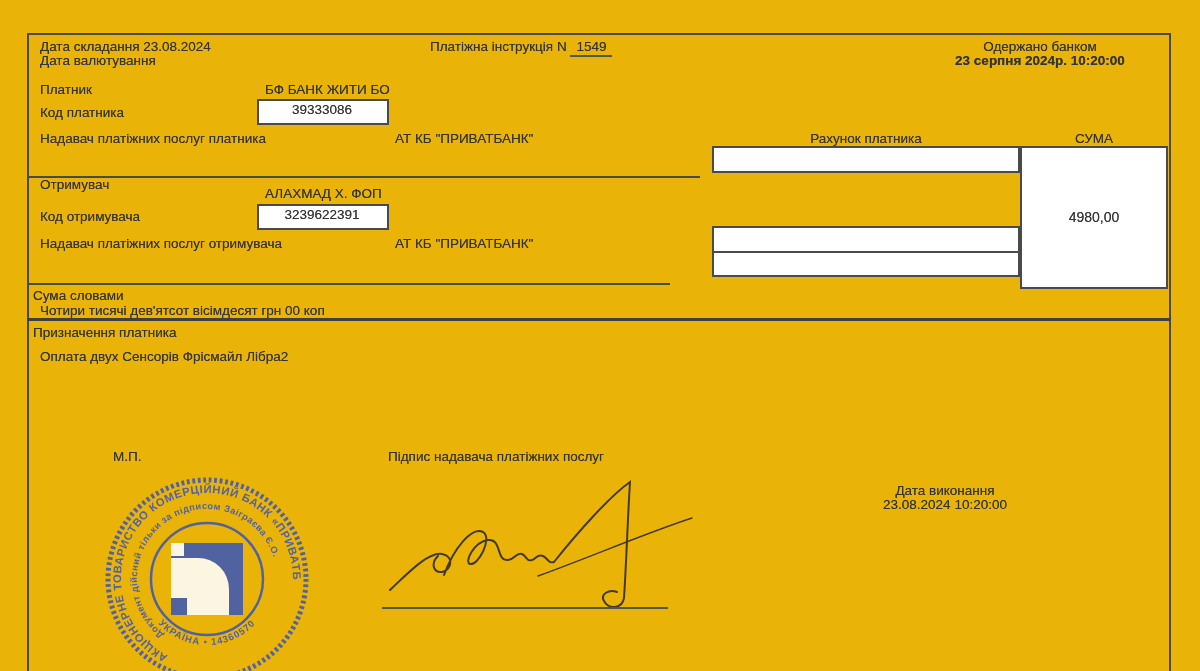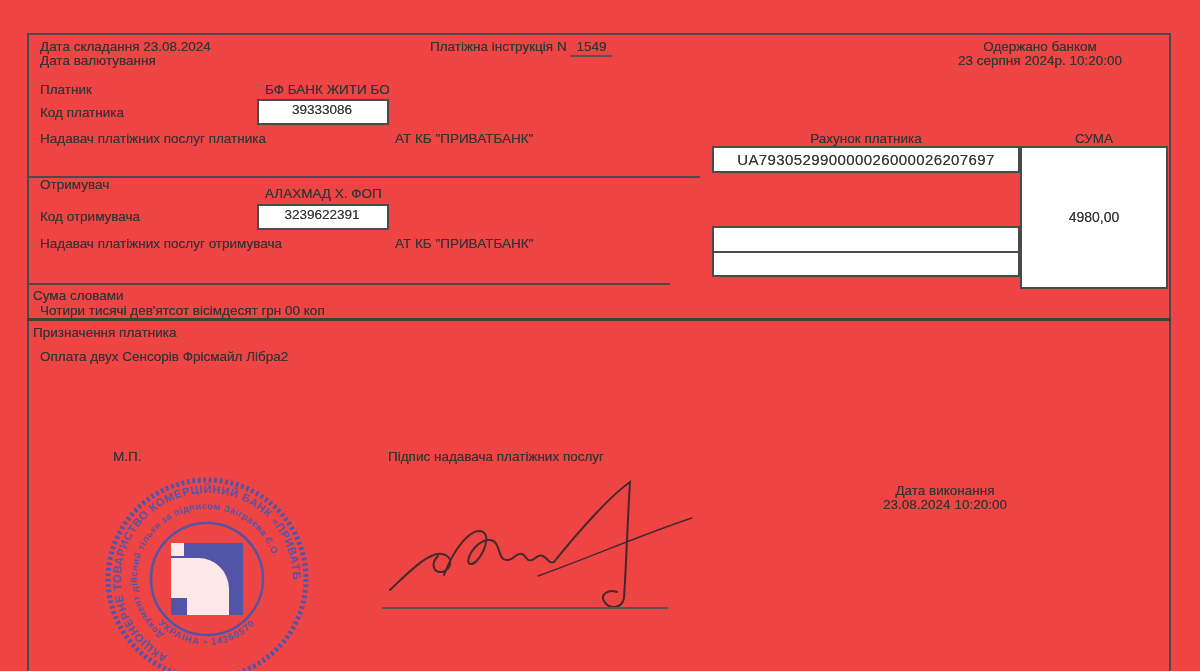--- a/index.html
+++ b/index.html
@@ -1,17 +1,17 @@
 <!DOCTYPE html>
 <html><head>
 <meta charset="utf-8">
 <style>
   html,body{margin:0;padding:0;background:#fff;}
   #doc{
-    position:relative;width:1200px;height:671px;background:#ef4444;
+    position:relative;width:1200px;height:671px;background:#eab308;
     font-family:"Liberation Sans", sans-serif;color:#333;overflow:hidden;
   }
   .t{
     position:absolute;font-size:13.5px;line-height:14px;color:#353535;
     text-shadow:0 0 .5px rgba(55,55,55,.75);white-space:nowrap;
   }
   .ctr{text-align:center;}
   .hline{position:absolute;background:#4a4a4a;height:2px;}
   .vline{position:absolute;background:#4a4a4a;width:2px;}
   .box{position:absolute;border:2px solid #4a4a4a;background:#fff;}
@@ -33,37 +33,36 @@
     <span>23.08.2024</span>
   </div>
   <div class="t" style="left:40px;top:54px;">Дата валютування</div>
 
   <div class="t" style="left:430px;top:40px;">
     <span>Платіжна інструкція N</span>
     <span class="num-underline">1549</span>
   </div>
 
   <div class="t ctr" style="left:950px;top:40px;width:180px;">Одержано банком</div>
-  <div class="t ctr" style="left:950px;top:54px;width:180px;">23 серпня 2024р. 10:20:00</div>
+  <div class="t ctr" style="left:950px;top:54px;width:180px;font-weight:bold;">23 серпня 2024р. 10:20:00</div>
 
   <div class="t" style="left:40px;top:83px;">Платник</div>
   <div class="t" style="left:265px;top:83px;">БФ БАНК ЖИТИ БО</div>
 
   <div class="t" style="left:40px;top:106px;">Код платника</div>
   <div class="box" style="left:257px;top:99px;width:128px;height:22px;"></div>
   <div class="t ctr" style="left:257px;top:103px;width:130px;">39333086</div>
 
   <div class="t" style="left:40px;top:132px;">Надавач платіжних послуг платника</div>
   <div class="t" style="left:395px;top:132px;">АТ КБ "ПРИВАТБАНК"</div>
 
   <div class="t ctr" style="left:712px;top:132px;width:308px;">Рахунок платника</div>
   <div class="t ctr" style="left:1020px;top:132px;width:148px;">СУМА</div>
 
   <div class="box" style="left:712px;top:146px;width:304px;height:23px;"></div>
-  <div class="boxtxt" style="left:712px;top:151px;width:308px;">UA793052990000026000026207697</div>
 
   <div class="box" style="left:1020px;top:146px;width:144px;height:139px;"></div>
   <div class="t ctr" style="left:1020px;top:210px;width:148px;font-size:14px;">4980,00</div>
 
   <div class="hline" style="left:27px;top:176px;width:673px;"></div>
 
   <div class="t" style="left:40px;top:178px;">Отримувач</div>
   <div class="t" style="left:265px;top:187px;">АЛАХМАД Х. ФОП</div>
 
   <div class="t" style="left:40px;top:210px;">Код отримувача</div>

